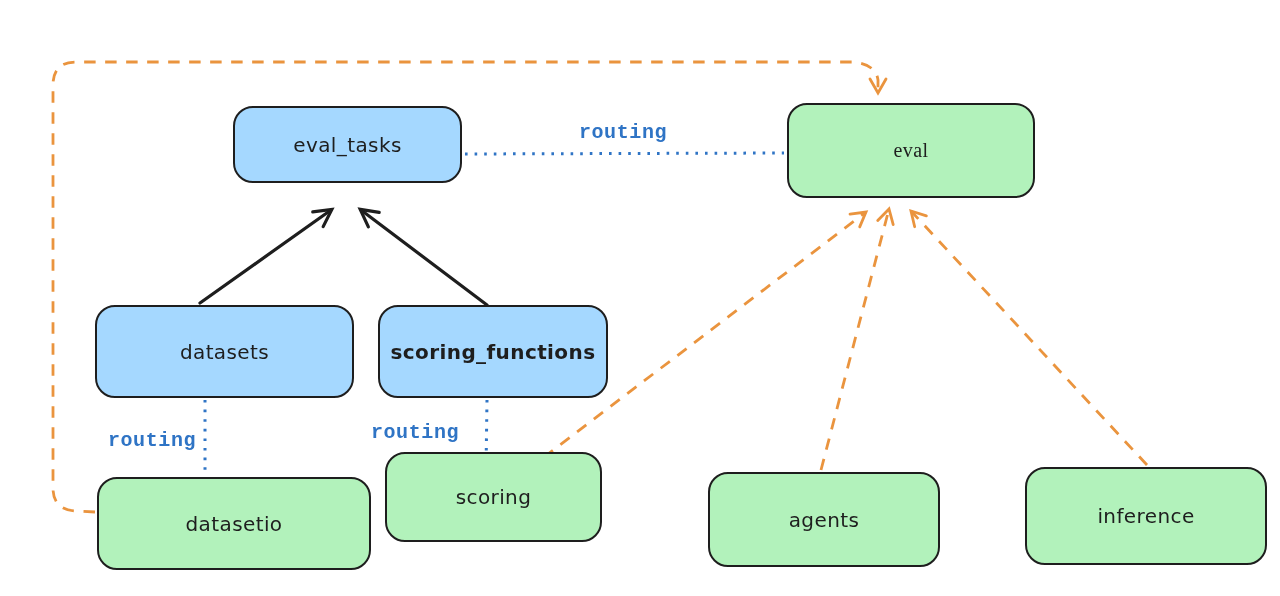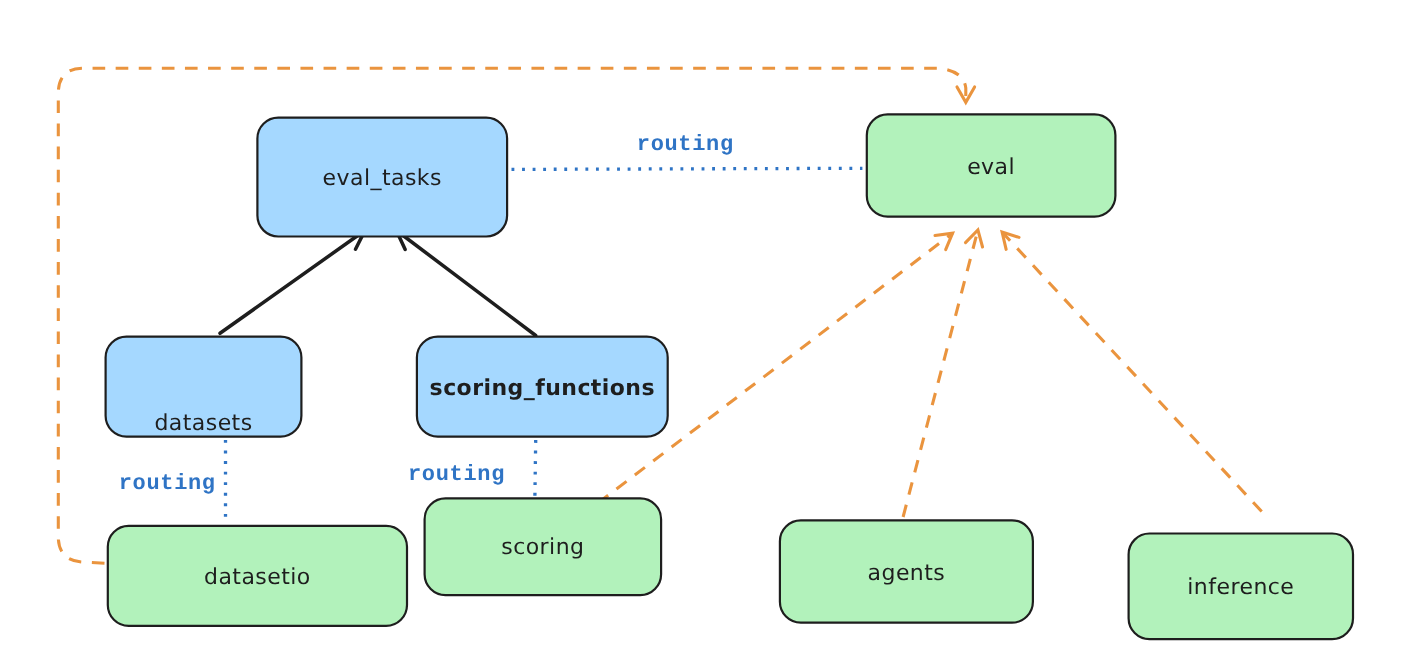--- a/index.html
+++ b/index.html
@@ -57,40 +57,40 @@
       <path d="M 200 303 L 331 210" fill="none" stroke="#1e1e1e" stroke-width="3.2" stroke-linecap="round" marker-end="url(#ah-black)"></path>
       <path d="M 487 305 L 361 210" fill="none" stroke="#1e1e1e" stroke-width="3.2" stroke-linecap="round" marker-end="url(#ah-black)"></path>
       <path d="M 465 154 L 784 153" fill="none" stroke="#2f74c5" stroke-dasharray="2.6 7" stroke-linecap="butt" stroke-width="3"></path>
       <path d="M 205 400 L 205 474" fill="none" stroke="#2f74c5" stroke-dasharray="2.6 7" stroke-linecap="butt" stroke-width="3"></path>
       <path d="M 487 400 L 486 470" fill="none" stroke="#2f74c5" stroke-dasharray="2.6 7" stroke-linecap="butt" stroke-width="3"></path>
       <path d="M 527 470 L 866 212" fill="none" stroke="#ea943e" stroke-dasharray="11.5 9.5" stroke-linecap="butt" stroke-width="2.8" marker-end="url(#ah-orange)"></path>
       <path d="M 821 470 L 889 209" fill="none" stroke="#ea943e" stroke-dasharray="11.5 9.5" stroke-linecap="butt" stroke-width="2.8" marker-end="url(#ah-orange)"></path>
       <path d="M 1147 465 L 911 211" fill="none" stroke="#ea943e" stroke-dasharray="11.5 9.5" stroke-linecap="butt" stroke-width="2.8" marker-end="url(#ah-orange)"></path>
       <path d="M 95 512 L 76 511 Q 53 510 53 488 L 53 85 Q 53 62 76 62 L 852 62 Q 876 64 878 80 L 878 93" fill="none" stroke="#ea943e" stroke-dasharray="11.5 9.5" stroke-linecap="butt" stroke-width="2.8" marker-end="url(#ah-orange)"></path>
     </svg>
-<div class="node blue" style="left: 233px; top: 106px; width: 229px; height: 110px;">
+<div class="node blue" style="left: 233px; top: 106px; width: 229px; height: 77px;">
       <span>eval_tasks</span>
     </div>
-    <div class="node green" style="left: 787px; top: 103px; width: 228px; height: 95px;">
+    <div class="node green" style="left: 787px; top: 103px; width: 248px; height: 95px; font-family: Liberation Serif, serif;">
       <span>eval</span>
     </div>
-    <div class="node blue" style="left: 95px; top: 305px; width: 180px; height: 93px; align-items: flex-end;">
+    <div class="node blue" style="left: 95px; top: 305px; width: 259px; height: 93px;">
       <span>datasets</span>
     </div>
     <div class="node blue" style="left: 378px; top: 305px; width: 230px; height: 93px; font-weight: bold;">
       <span>scoring_functions</span>
     </div>
     <div class="node green" style="left: 97px; top: 477px; width: 274px; height: 93px;">
       <span>datasetio</span>
     </div>
     <div class="node green" style="left: 385px; top: 452px; width: 217px; height: 90px;">
       <span>scoring</span>
     </div>
     <div class="node green" style="left: 708px; top: 472px; width: 232px; height: 95px;">
       <span>agents</span>
     </div>
-    <div class="node green" style="left: 1025px; top: 484px; width: 206px; height: 98px;">
+    <div class="node green" style="left: 1025px; top: 467px; width: 242px; height: 98px;">
       <span>inference</span>
     </div>
     <div class="edge-label" style="left: 623px; top: 132px; color: rgb(47, 116, 197);">routing</div>
     <div class="edge-label" style="left: 152px; top: 440px; color: rgb(47, 116, 197);">routing</div>
     <div class="edge-label" style="left: 415px; top: 432px; color: rgb(47, 116, 197);">routing</div>
   </div>
 
 </body></html>

